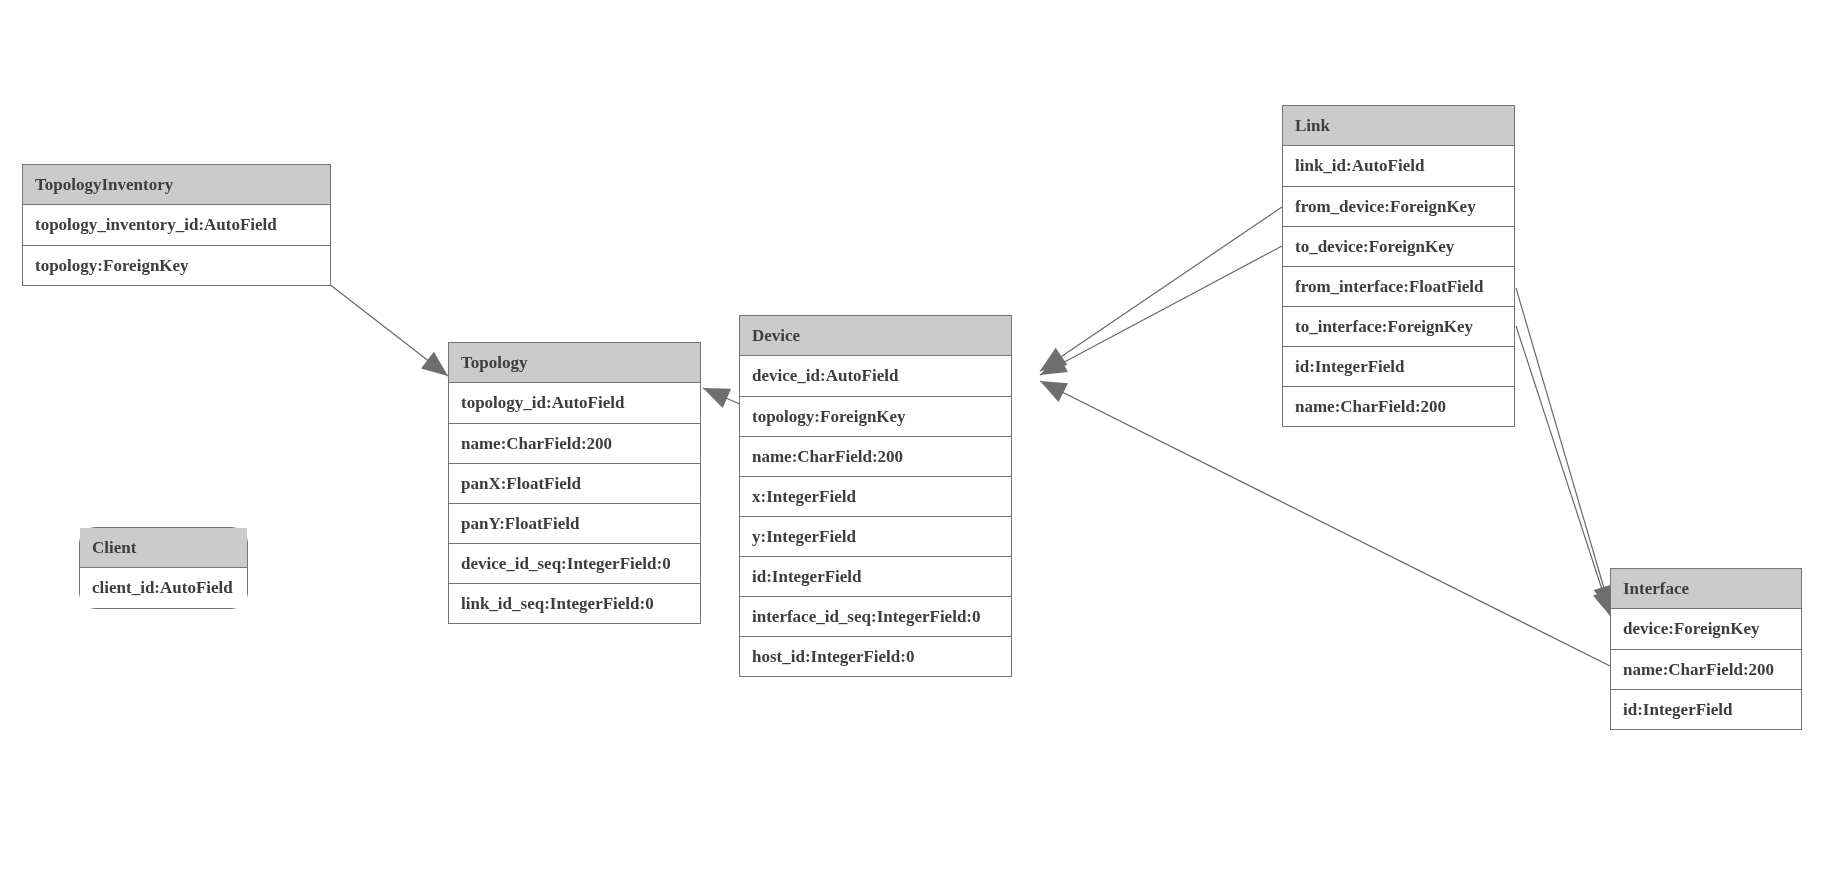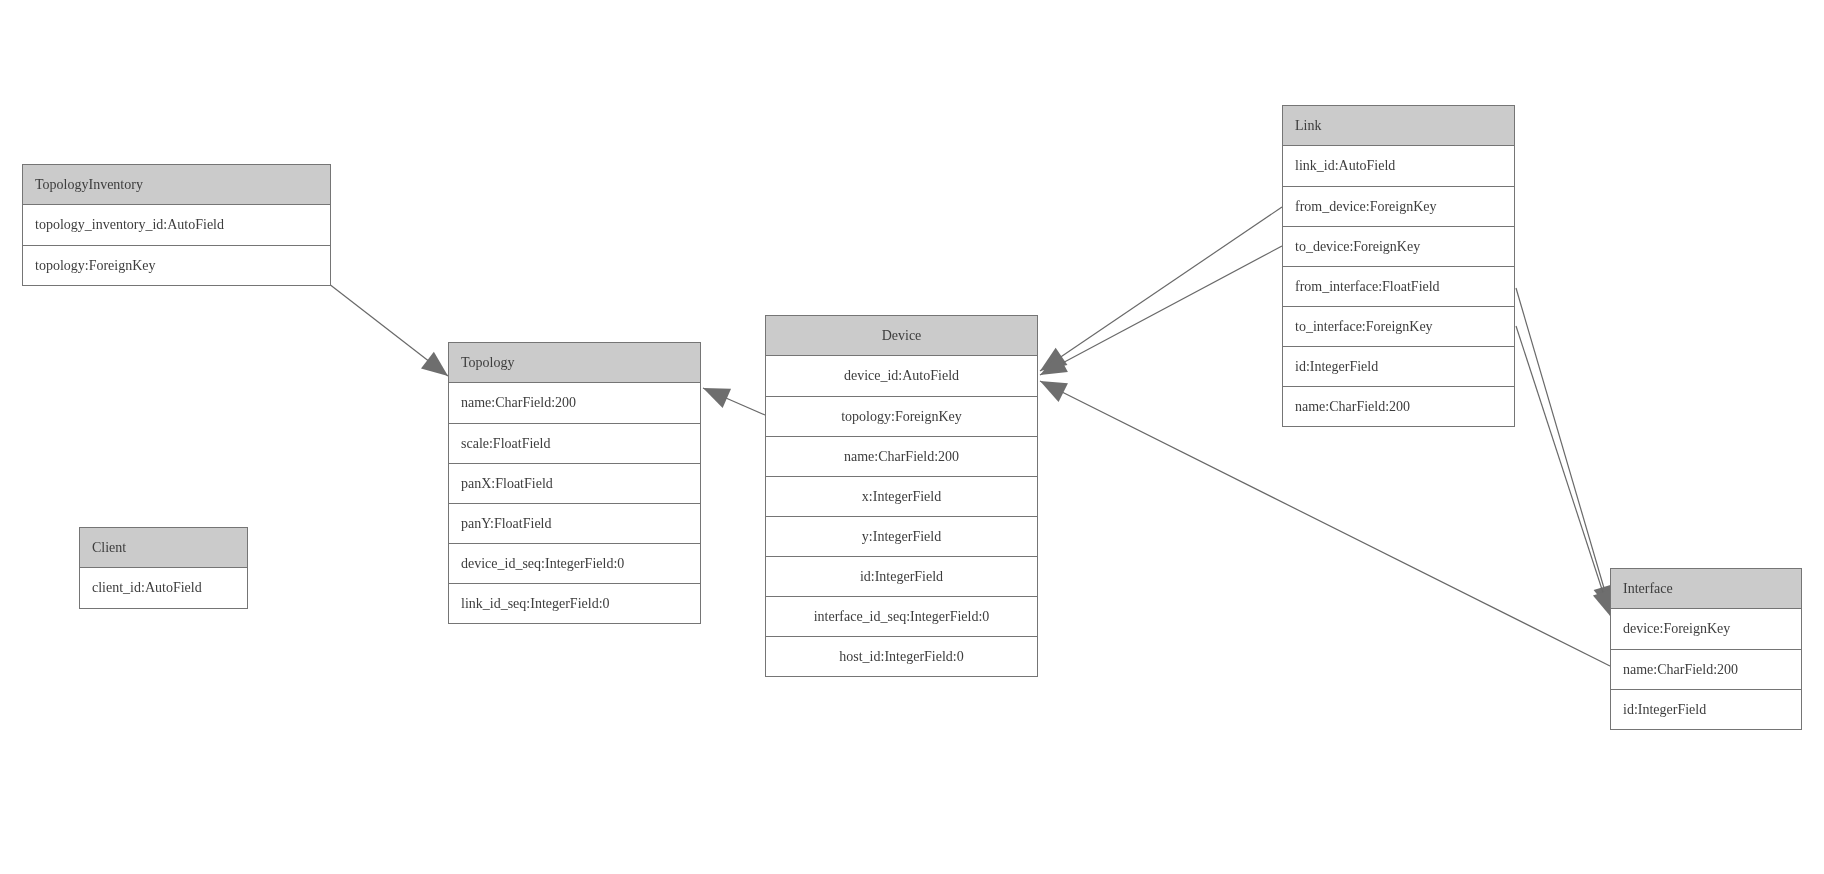--- a/index.html
+++ b/index.html
@@ -21,21 +21,22 @@
     width: 1824px; height: 874px;
     z-index: 0;
   }
   .entity {
     position: absolute;
     z-index: 1;
     box-sizing: border-box;
     background: #ffffff;
     border: 1px solid var(--border, #6f6f6f);
     color: var(--text, #3d3d3d);
-    font-size: 14px;
+    font-size: 17px;
+    font-weight: bold;
   }
   .entity-header {
     box-sizing: border-box;
     height: 40px;
     line-height: 39px;
     padding: 0 12px;
     background: var(--header-fill, #cbcbcb);
     border-bottom: 1px solid var(--border, #6f6f6f);
     white-space: nowrap;
     overflow: hidden;
@@ -79,37 +80,37 @@
     <div class="entity-header">TopologyInventory</div>
     <div class="entity-rows">
         <div class="entity-row">topology_inventory_id:AutoField</div>
         <div class="entity-row">topology:ForeignKey</div>
       </div>
   </div>
 
   <div class="entity" style="left:448px; top:318px; width:253px;margin-top:24px;">
     <div class="entity-header">Topology</div>
     <div class="entity-rows">
+        <div class="entity-row">topology_id:AutoField</div>
         <div class="entity-row">name:CharField:200</div>
-        <div class="entity-row">scale:FloatField</div>
         <div class="entity-row">panX:FloatField</div>
         <div class="entity-row">panY:FloatField</div>
         <div class="entity-row">device_id_seq:IntegerField:0</div>
         <div class="entity-row">link_id_seq:IntegerField:0</div>
       </div>
   </div>
 
-  <div class="entity" style="left:79px; top:527px; width:169px;">
+  <div class="entity" style="left:79px; top:527px; width:169px;border-radius:16px;">
     <div class="entity-header">Client</div>
     <div class="entity-rows">
         <div class="entity-row">client_id:AutoField</div>
       </div>
   </div>
 
-  <div class="entity" style="left:765px; top:315px; width:273px;text-align:center;">
+  <div class="entity" style="left:739px; top:315px; width:273px;">
     <div class="entity-header">Device</div>
     <div class="entity-rows">
         <div class="entity-row">device_id:AutoField</div>
         <div class="entity-row">topology:ForeignKey</div>
         <div class="entity-row">name:CharField:200</div>
         <div class="entity-row">x:IntegerField</div>
         <div class="entity-row">y:IntegerField</div>
         <div class="entity-row">id:IntegerField</div>
         <div class="entity-row">interface_id_seq:IntegerField:0</div>
         <div class="entity-row">host_id:IntegerField:0</div>

